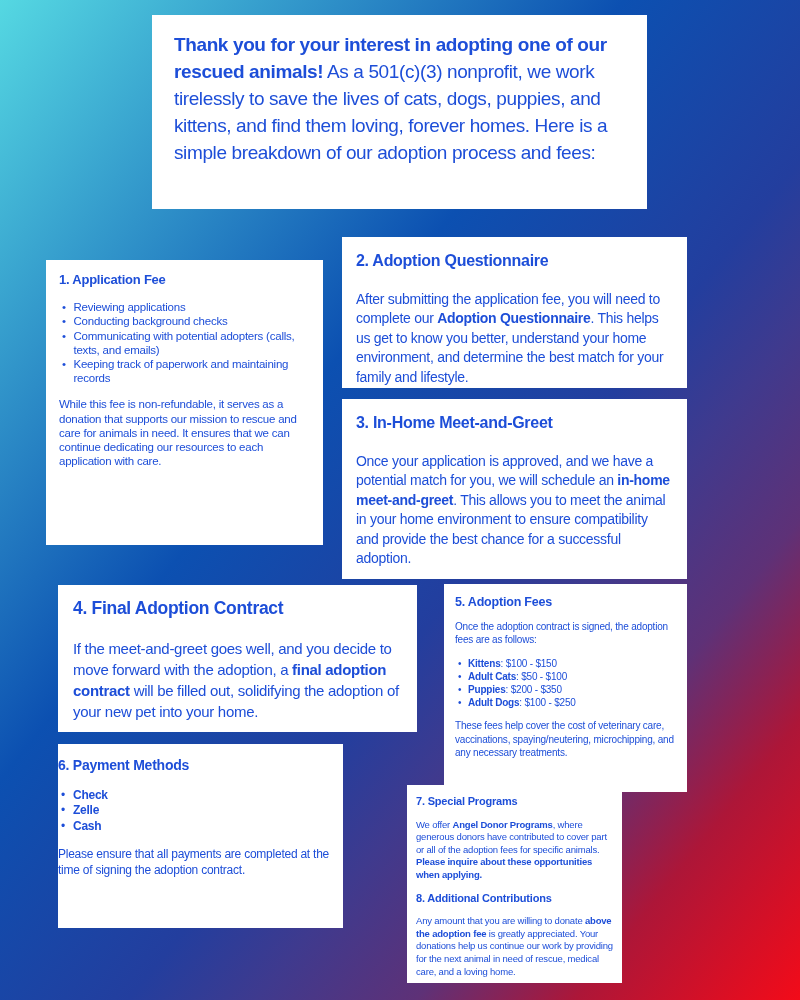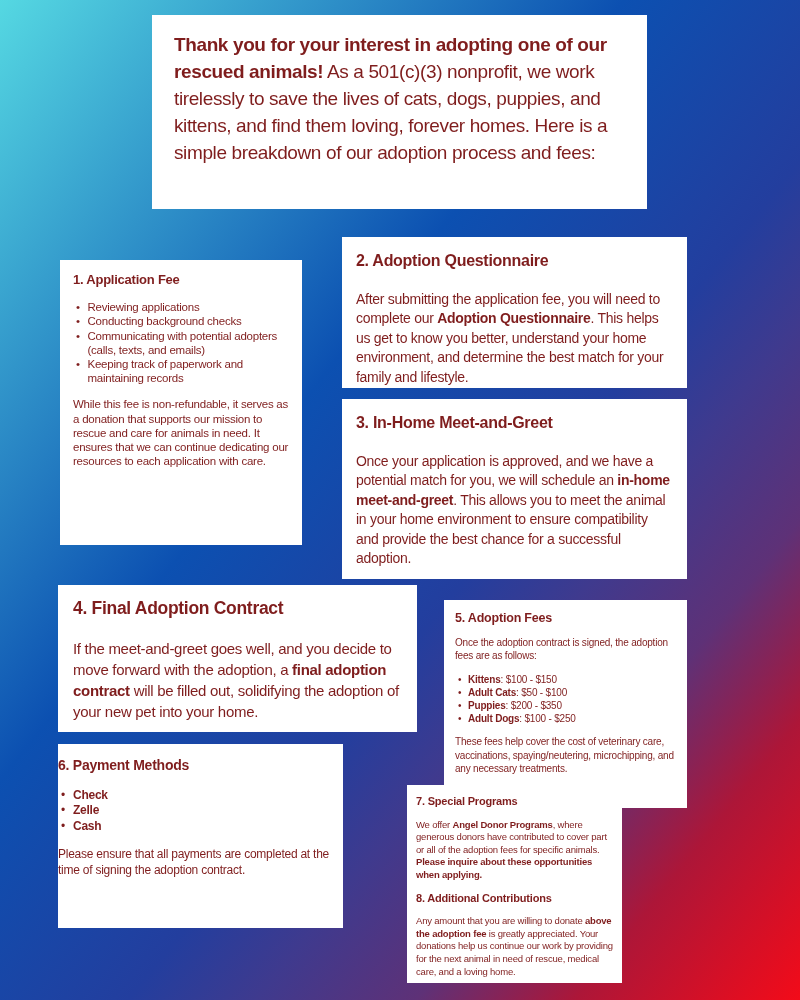--- a/index.html
+++ b/index.html
@@ -3,39 +3,39 @@
 <meta charset="utf-8">
 <style>
   html,body { margin:0; padding:0; background:#222; }
   .canvas {
     position:relative; width:800px; height:1000px; overflow:hidden;
     font-family:"Liberation Sans","DejaVu Sans",sans-serif;
     
     background:#15469f;
   }
   .card {
-    position:absolute; background:#ffffff; color:#7f1d1d;
+    position:absolute; background:#ffffff; color:#1d4ed8;
     box-sizing:border-box; overflow:hidden;
     letter-spacing:-0.02em;
     font-size:var(--fs); line-height:var(--lh);
   }
   .card .blk { margin:0 0 var(--gap) 0; }
   .card .blk:last-child { margin-bottom:0; }
   .card .h  { font-weight:700; font-size:var(--tfs); line-height:calc(var(--lh) + 3px); }
   .card .b  { font-weight:700; }
   .card .li { display:flex; align-items:flex-start; padding-left:3px; }
   .card .li .dot { flex:none; width:0.55em; margin-right:0.45em; text-align:left; }
   .card .li .li-text { flex:1; }
 
   #card-0 { left:152px; top:15px;  width:495px; height:194px; padding:16px 22px; --fs:19px;   --lh:27px;   --tfs:19px;   --gap:27px; }
-  #card-1 { left:60px;  top:260px; width:242px; height:285px; padding:11px 13px; --fs:11.5px; --lh:14.2px; --tfs:13px;   --gap:12px; }
+  #card-1 { left:46px;  top:260px; width:277px; height:285px; padding:11px 13px; --fs:11.5px; --lh:14.2px; --tfs:13px;   --gap:12px; }
   #card-2 { left:342px; top:237px; width:345px; height:151px; padding:13px 14px; --fs:14px;   --lh:19.5px; --tfs:16px;   --gap:17px; }
   #card-3 { left:342px; top:399px; width:345px; height:180px; padding:13px 14px; --fs:14px;   --lh:19.5px; --tfs:16px;   --gap:17px; }
   #card-4 { left:58px;  top:585px; width:359px; height:147px; padding:11px 15px; --fs:15px;   --lh:21px;   --tfs:17.5px; --gap:18px; }
-  #card-5 { left:444px; top:584px; width:243px; height:208px; padding:10px 11px;margin-top:16px; --fs:10px;   --lh:13.2px; --tfs:12.5px; --gap:10px; }
+  #card-5 { left:444px; top:584px; width:243px; height:208px; padding:10px 11px; --fs:10px;   --lh:13.2px; --tfs:12.5px; --gap:10px; }
   #card-6 { left:58px;  top:744px; width:285px; height:184px; padding:12px 0; --fs:12px;   --lh:15.5px; --tfs:14px;   --gap:13px; }
   #card-7 { left:363px; top:785px; width:215px; height:198px; padding:9px 9px;margin-left:44px;   --fs:9.5px;  --lh:12.6px; --tfs:11px;   --gap:9px;  }
 </style>
 </head>
 <body>
 
 <div class="canvas" style="background: linear-gradient(to right bottom, rgb(85, 216, 226) 0%, rgb(12, 80, 177) 39%, rgb(35, 62, 158) 58%, rgb(63, 58, 142) 66%, rgb(94, 49, 119) 76%, rgb(173, 22, 56) 86%, rgb(243, 11, 25) 100%);">
   <section class="card" id="card-0">
       <div class="blk p"><span class="b">Thank you for your interest in adopting one of our rescued animals!</span><span> As a 501(c)(3) nonprofit, we work tirelessly to save the lives of cats, dogs, puppies, and kittens, and find them loving, forever homes. Here is a simple breakdown of our adoption process and fees:</span></div>
     </section>

